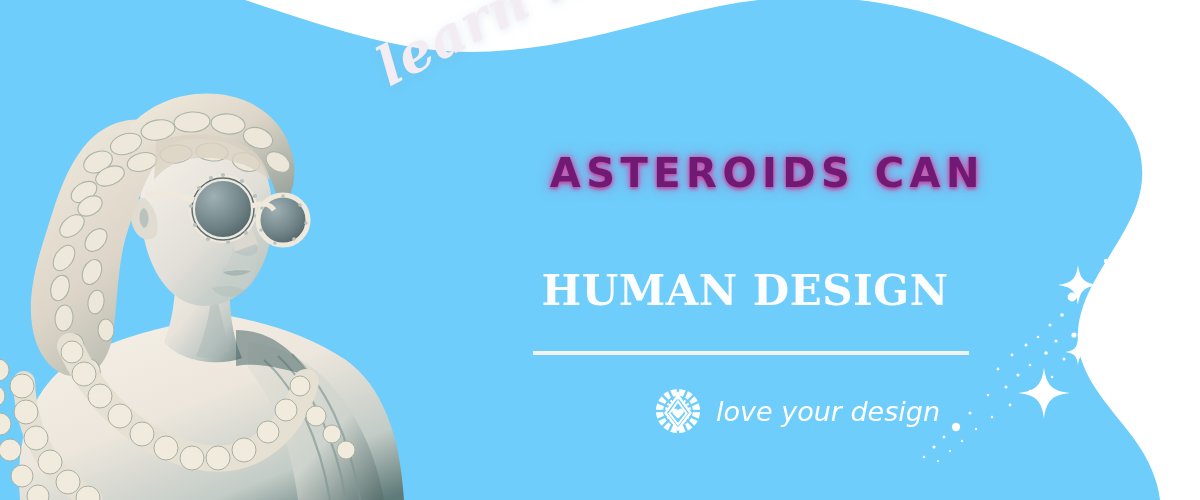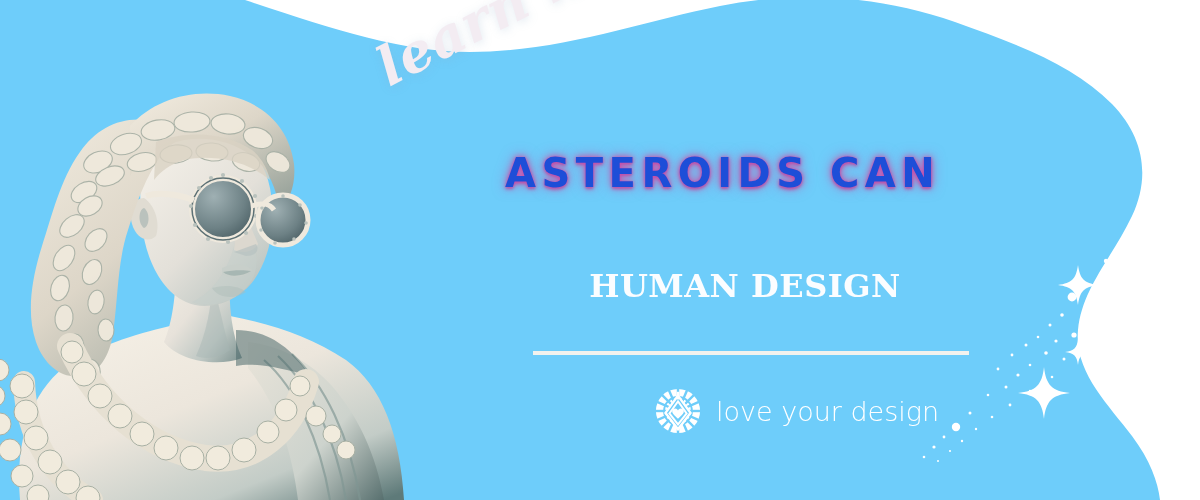--- a/index.html
+++ b/index.html
@@ -32,43 +32,43 @@
     font-size:54px;letter-spacing:1px;
     color:#f3ecf2;
     white-space:nowrap;
     line-height:1;
     text-shadow:0 2px 10px rgba(140,170,200,.25);
   }
 
   
   .headline{
     position:absolute;left:505px;top:152px;width:480px;
-    text-align:left;
+    text-align:right;
     font-family:"DejaVu Sans","Liberation Sans",sans-serif;
     font-weight:700;
     font-size:40px;
     line-height:1.08;
     letter-spacing:5.5px;
-    color:#1d4ed8;
+    color:#701a75;
     text-transform:uppercase;
     text-shadow:
        0 0 1px #d655ad,
        0 0 6px #d14aa6,
        0 0 14px rgba(200,60,160,.55),
        0 2px 3px rgba(185,50,145,.65);
   }
   .headline .l2{display:block;}
 
   
   .subhead{
     position:absolute;left:505px;top:270px;width:480px;
     text-align:center;
     font-family:"DejaVu Serif","Liberation Serif",serif;
     font-weight:700;
-    font-size:32px;
+    font-size:42px;
     letter-spacing:0.5px;
     color:#fbfdff;
     text-transform:uppercase;
     line-height:1;
     white-space:nowrap;
   }
 
   
   .divider{
     position:absolute;left:533px;top:351px;
@@ -83,20 +83,21 @@
   }
   .logo-mark{width:48px;height:48px;display:block;}
   .logo-text{
     font-family:"DejaVu Sans","Liberation Sans",sans-serif;
     font-weight:300;
     font-size:27px;
     letter-spacing:0px;
     color:#ffffff;
     line-height:1;
     white-space:nowrap;
+    font-style:italic;
   }
 
   
   .sparkles{position:absolute;left:910px;top:245px;width:240px;height:220px;pointer-events:none;}
 </style>
 </head>
 <body>
 
 <div id="banner">
 

